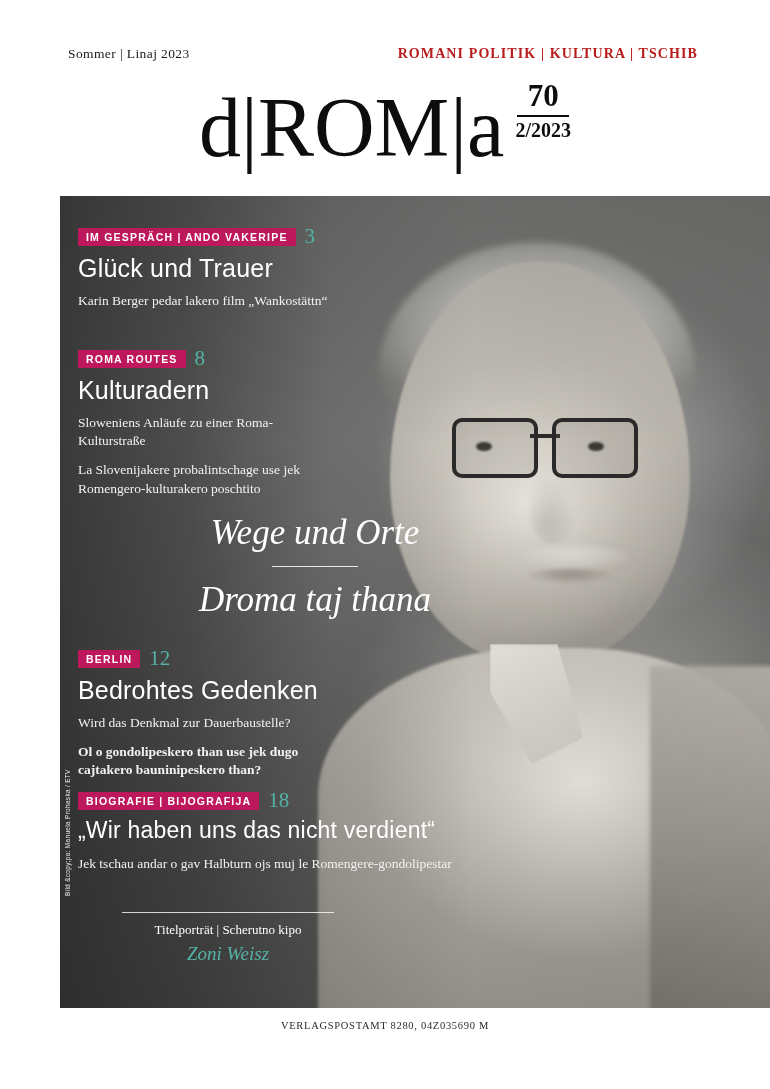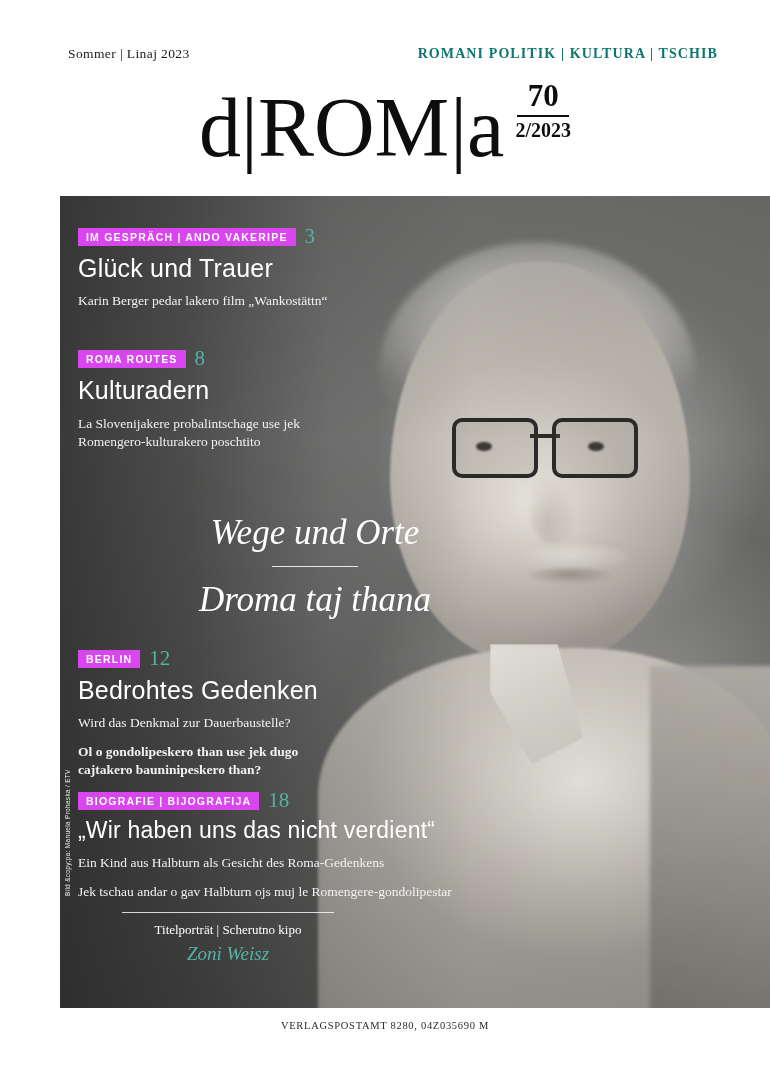--- a/index.html
+++ b/index.html
@@ -32,27 +32,27 @@
     position: absolute;
     left: 68px;
     top: 46px;
     font-family: "Liberation Serif", serif;
     font-size: 13.5px;
     color: #1a1a1a;
     letter-spacing: 0.4px;
   }
   .tagline {
     position: absolute;
-    right: 52px;
+    right: 72px;
     top: 46px;
     font-family: "Liberation Serif", serif;
     font-size: 14px;
     font-weight: bold;
     letter-spacing: 1.1px;
-    color: #0f766e;
+    color: #b91c1c;
   }
   .logo-wrap {
     position: absolute;
     left: 0; right: 0;
     top: 86px;
     display: flex;
     justify-content: center;
     align-items: flex-start;
   }
   .logo {
@@ -256,21 +256,21 @@
     color: #ffffff;
   }
   .kicker-row {
     display: flex;
     align-items: center;
     gap: 9px;
     margin-bottom: 7px;
   }
   .kicker {
     display: inline-block;
-    background: #d946ef;
+    background: #be185d;
     color: #ffffff;
     font-family: "Liberation Sans", sans-serif;
     font-size: 10.5px;
     font-weight: bold;
     letter-spacing: 1.2px;
     padding: 3px 8px 3px 8px;
   }
   .pagenum {
     font-family: "Liberation Serif", serif;
     font-size: 21px;
@@ -429,20 +429,21 @@
         <h2>Glück und Trauer</h2>
         <p>Karin Berger pedar lakero film „Wankostättn“</p>
       </div>
 
       <div class="teaser" style="top:152px;">
         <div class="kicker-row">
           <span class="kicker">ROMA ROUTES</span>
           <span class="pagenum">8</span>
         </div>
         <h2>Kulturadern</h2>
+        <p style="width:230px;">Sloweniens Anläufe zu einer Roma-Kulturstraße</p>
         <p class="gap" style="width:250px;">La Slovenijakere probalintschage use jek Romengero-kulturakero poschtito</p>
       </div>
 
       <div class="feature">
         <div class="line">Wege und Orte</div>
         <div class="divider"></div>
         <div class="line">Droma taj thana</div>
       </div>
 
       <div class="teaser" style="top:452px;">
@@ -454,21 +455,20 @@
         <p>Wird das Denkmal zur Dauerbaustelle?</p>
         <p class="gap" style="width:250px;font-weight:bold;">Ol o gondolipeskero than use jek dugo cajtakero bauninipeskero than?</p>
       </div>
 
       <div class="teaser" style="top:594px; width:450px;">
         <div class="kicker-row">
           <span class="kicker">BIOGRAFIE | BIJOGRAFIJA</span>
           <span class="pagenum">18</span>
         </div>
         <h2 class="small">„Wir haben uns das nicht verdient“</h2>
-        <p>Ein Kind aus Halbturn als Gesicht des Roma-Gedenkens</p>
         <p class="gap">Jek tschau andar o gav Halbturn ojs muj le Romengere-gondolipestar</p>
       </div>
 
       <div class="portrait-credit">
         <div class="label">Titelporträt | Scherutno kipo</div>
         <div class="name">Zoni Weisz</div>
       </div>
 
       <div class="photo-credit">Bild &amp;copy;pa: Manuela Prohaska / ETV</div>
     </div>

